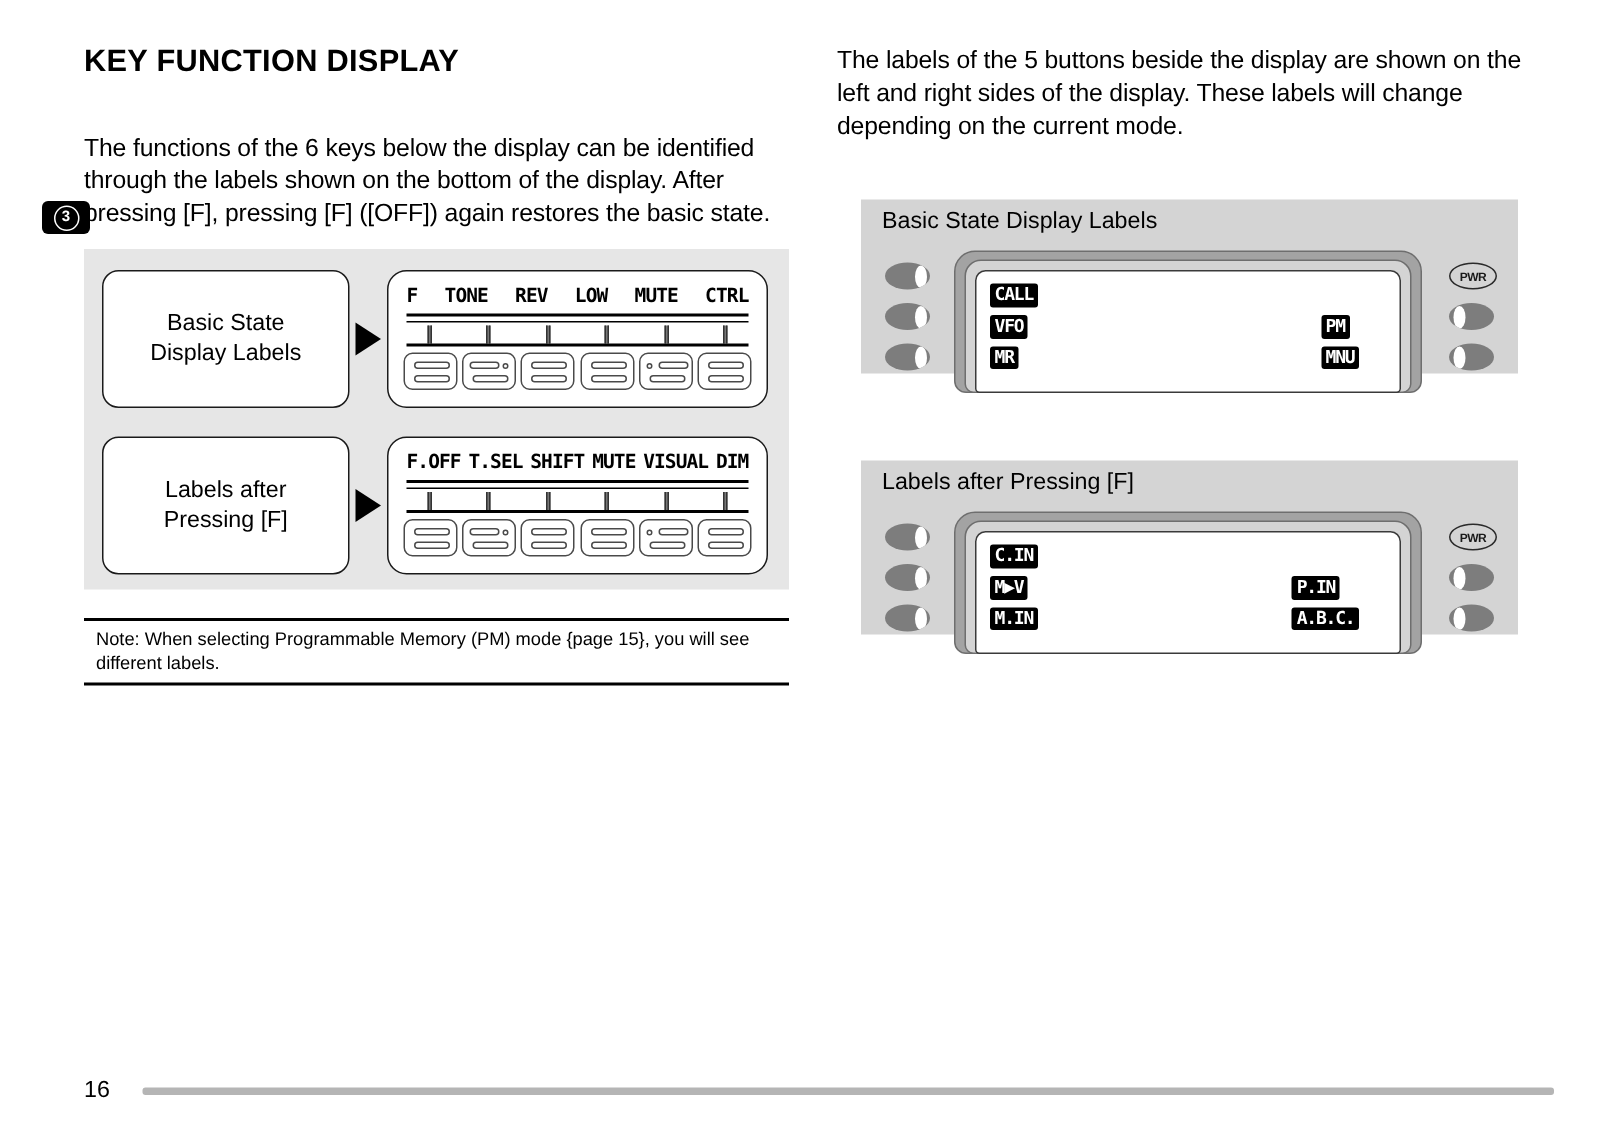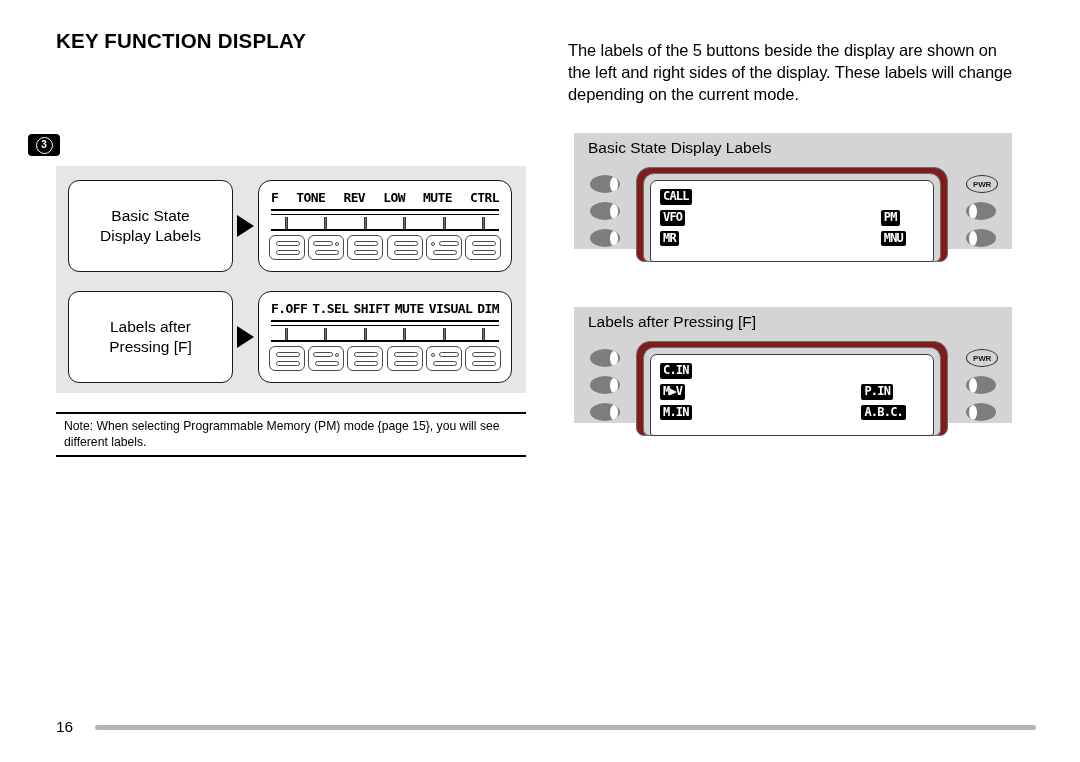--- a/index.html
+++ b/index.html
@@ -61,21 +61,21 @@
     font-size: 20.5px;
     font-weight: bold;
     letter-spacing: 0.2px;
     margin: 0 0 36px 0;
     line-height: 1.1;
   }
 
   p.body-text {
     font-size: 16.5px;
     line-height: 1.33;
-    margin: 10px;
+    margin: 0;
     letter-spacing: -0.1px;
   }
 
   
   .figure-keys {
     position: absolute;
     left: 56px;
     top: 166px;
     width: 470px;
     height: 227px;
@@ -317,21 +317,21 @@
   
   .lcd-outer {
     position: absolute;
     left: 62px;
     top: 34px;
     width: 312px;
     height: 95px;
     border: 1.6px solid #6e6e6e;
     border-radius: 14px 14px 8px 8px;
     box-sizing: border-box;
-    background: #7f1d1d;
+    background: #a3a3a3;
   }
   .lcd-mid {
     position: absolute;
     left: 6px;
     top: 5px;
     right: 6px;
     bottom: -1px;
     border: 1.6px solid #6e6e6e;
     border-radius: 11px 11px 6px 6px;
     box-sizing: border-box;
@@ -405,20 +405,21 @@
 </style>
 </head>
 <body>
 
 <div class="chapter-tab">
   <span class="circle-num">3</span>
 </div>
 
 <div class="col-left">
   <h1 class="section-title">KEY FUNCTION DISPLAY</h1>
+  <p class="body-text">The functions of the 6 keys below the display can be identified through the labels shown on the bottom of the display.   After pressing [F], pressing [F] ([OFF]) again restores the basic state.</p>
 </div>
 
 <div class="figure-keys">
 
   <div class="flow-row row1">
     <div class="callout-box">
       <span>
         <span>Basic State</span><br>
         <span>Display Labels</span>
       </span>

